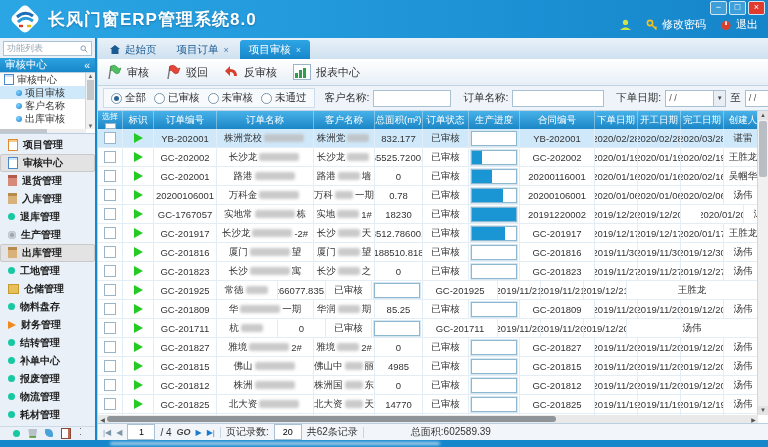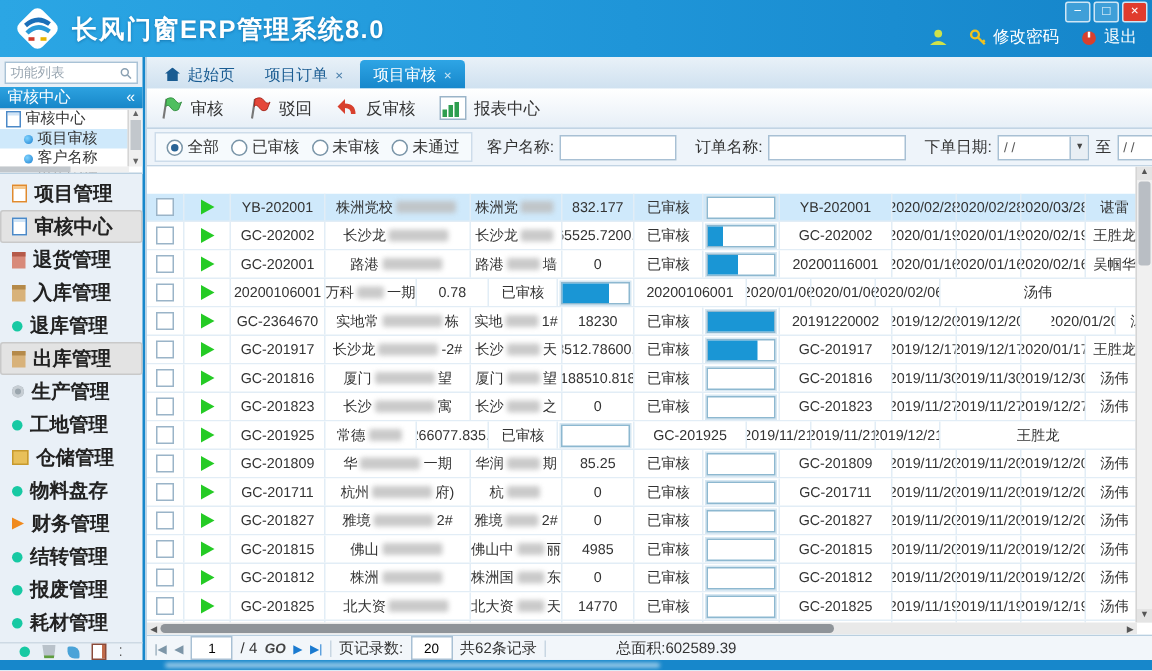--- a/index.html
+++ b/index.html
@@ -23,21 +23,21 @@
   .tree-row{height:13px;line-height:13px;display:flex;align-items:center;gap:3px;padding-left:4px;white-space:nowrap;}
   .tree-child{padding-left:16px;}
   .tree-child.sel{background:#cfe9fb;}
   .tdot{width:6px;height:6px;border-radius:50%;background:radial-gradient(circle at 35% 35%,#7fd4ff,#1d7fd0);flex:0 0 auto;}
   .tdoc{width:8px;height:9px;background:#fff;border:1px solid #4b89c8;box-shadow:inset 0 2px 0 #cfe4f7;flex:0 0 auto;}
   .tree-vscroll{position:absolute;right:0;top:0;bottom:4px;width:9px;background:#f0f0f0;border-left:1px solid #d5d5d5;font-size:6px;color:#666;text-align:center;}
   .tree-vscroll .thumb{background:#c2c7cc;height:20px;margin:1px;}
   .tree-hscroll{position:absolute;left:0;right:9px;bottom:0;height:4px;background:#f0f0f0;}
   .tree-hscroll .thumb{background:#c2c7cc;height:100%;width:55%;}
   .sb-menu{flex:1;display:flex;flex-direction:column;justify-content:space-around;padding:2px 0;}
-  .sb-item{display:flex;align-items:center;gap:5px;padding:1px 2px 1px 7px;font-size:13px;font-weight:bold;color:#222;cursor:pointer;border:1px solid transparent;}
+  .sb-item{display:flex;align-items:center;gap:5px;padding:1px 2px 1px 7px;font-size:10px;font-weight:bold;color:#222;cursor:pointer;border:1px solid transparent;}
   .sb-item.pressed{background:#e3e3e3;border-color:#c9c9c9;border-radius:2px;}
   .sb-foot{height:16px;display:flex;align-items:center;justify-content:center;gap:8px;border-top:1px solid #cdd9e4;}
   .i-dot{width:7px;height:7px;border-radius:50%;background:#17c9a3;flex:0 0 auto;}
   .i-doc{width:8px;height:10px;background:#fff;border:1px solid #e08a2e;box-shadow:inset 0 2px 0 #f6c98e;flex:0 0 auto;}
   .i-docb{width:8px;height:10px;background:#fff;border:1px solid #4b89c8;box-shadow:inset 0 2px 0 #cfe4f7;flex:0 0 auto;}
   .i-cart{width:9px;height:7px;background:#b9c2ca;clip-path:polygon(0 0,100% 0,85% 100%,15% 100%);flex:0 0 auto;border-bottom:2px solid #5f9e3e;}
   .i-box{width:9px;height:8px;background:#d8b27a;border-top:3px solid #b58a4a;flex:0 0 auto;}
   .i-boxr{width:9px;height:8px;background:#d88a7a;border-top:3px solid #b55a4a;flex:0 0 auto;}
   .i-gear{width:8px;height:8px;border-radius:50%;background:#9aa5ad;box-shadow:inset 0 0 0 2px #c7ced4;flex:0 0 auto;}
   .i-gold{width:9px;height:8px;background:#e8c05a;border:1px solid #c79a2e;flex:0 0 auto;}
@@ -204,29 +204,29 @@
           <span>退货管理</span>
         </div>
         <div class="sb-item">
           <span class="i-box"></span>
           <span>入库管理</span>
         </div>
         <div class="sb-item">
           <span class="i-dot"></span>
           <span>退库管理</span>
         </div>
+        <div class="sb-item">
+          <span class="i-gear"></span>
+          <span>生产管理</span>
+        </div>
         <div class="sb-item pressed">
           <span class="i-box"></span>
           <span>出库管理</span>
         </div>
         <div class="sb-item">
-          <span class="i-gear"></span>
-          <span>生产管理</span>
-        </div>
-        <div class="sb-item">
           <span class="i-dot"></span>
           <span>工地管理</span>
         </div>
         <div class="sb-item">
           <span class="i-gold"></span>
           <span>仓储管理</span>
         </div>
         <div class="sb-item">
           <span class="i-dot"></span>
           <span>物料盘存</span>
@@ -234,21 +234,29 @@
         <div class="sb-item">
           <span class="i-flag"></span>
           <span>财务管理</span>
         </div>
         <div class="sb-item">
           <span class="i-dot"></span>
           <span>结转管理</span>
         </div>
         <div class="sb-item">
           <span class="i-dot"></span>
+          <span>补单中心</span>
+        </div>
+        <div class="sb-item">
+          <span class="i-dot"></span>
           <span>报废管理</span>
+        </div>
+        <div class="sb-item">
+          <span class="i-dot"></span>
+          <span>物流管理</span>
         </div>
         <div class="sb-item">
           <span class="i-dot"></span>
           <span>耗材管理</span>
         </div>
       </div>
     <div class="sb-foot" id="sbFoot">
         <span class="i-dot"></span>
         <span class="i-cart"></span>
         <span class="i-brush"></span>
@@ -341,20 +349,38 @@
           <b>▼</b>
         </div>
       <span>至</span>
       <div class="datebox">
           <span>/    /</span>
         </div>
 
     </div>
 
     <div class="tablewrap">
+      <div class="thead" id="thead">
+          <div class="th" style="width: 24px; flex-direction: column; font-size: 8px;">
+            <span>选择</span>
+            <span class="hcb"></span>
+          </div>
+          <div class="th" style="width: 30px;">标识</div>
+          <div class="th" style="width: 62px;">订单编号</div>
+          <div class="th" style="width: 96px;">订单名称</div>
+          <div class="th" style="width: 60px;">客户名称</div>
+          <div class="th" style="width: 47px;">总面积(m²)</div>
+          <div class="th" style="width: 45px;">订单状态</div>
+          <div class="th" style="width: 50px;">生产进度</div>
+          <div class="th" style="width: 74px;">合同编号</div>
+          <div class="th" style="width: 42px;">下单日期</div>
+          <div class="th" style="width: 42px;">开工日期</div>
+          <div class="th" style="width: 42px;">完工日期</div>
+          <div class="th" style="width: 38px; flex: 1 0 auto;">创建人</div>
+        </div>
       <div class="rows" id="rows">
           <div class="trow sel">
             <div class="td" style="width: 24px;">
               <span class="cb"></span>
             </div>
             <div class="td" style="width: 30px;">
               <span class="play"></span>
             </div>
             <div class="td" style="width: 62px;">YB-202001</div>
             <div class="td" style="width: 96px;">株洲党校<span class="mask" style="width: 40px;"></span></div>
@@ -419,20 +445,21 @@
             <div class="td" style="width: 38px; flex: 1 0 auto;">吴帼华</div>
           </div>
           <div class="trow">
             <div class="td" style="width: 24px;">
               <span class="cb"></span>
             </div>
             <div class="td" style="width: 30px;">
               <span class="play"></span>
             </div>
             <div class="td" style="width: 62px;">20200106001</div>
+            <div class="td" style="width: 96px;">万科金<span class="mask" style="width: 40px;"></span></div>
             <div class="td" style="width: 60px;">万科<span class="mask" style="width: 22px;"></span>一期</div>
             <div class="td" style="width: 47px;">0.78</div>
             <div class="td" style="width: 45px;">已审核</div>
             <div class="td" style="width: 50px;">
               <span class="pbar">
                 <i style="width: 70%;"></i>
               </span>
             </div>
             <div class="td" style="width: 74px;">20200106001</div>
             <div class="td" style="width: 42px;">2020/01/06</div>
@@ -440,21 +467,21 @@
             <div class="td" style="width: 42px;">2020/02/06</div>
             <div class="td" style="width: 38px; flex: 1 0 auto;">汤伟</div>
           </div>
           <div class="trow">
             <div class="td" style="width: 24px;">
               <span class="cb"></span>
             </div>
             <div class="td" style="width: 30px;">
               <span class="play"></span>
             </div>
-            <div class="td" style="width: 62px;">GC-2364670</div>
+            <div class="td" style="width: 62px;">GC-1767057</div>
             <div class="td" style="width: 96px;">实地常<span class="mask" style="width: 40px;"></span>栋</div>
             <div class="td" style="width: 60px;">实地<span class="mask" style="width: 22px;"></span>1#</div>
             <div class="td" style="width: 47px;">18230</div>
             <div class="td" style="width: 45px;">已审核</div>
             <div class="td" style="width: 50px;">
               <span class="pbar">
                 <i style="width: 100%;"></i>
               </span>
             </div>
             <div class="td" style="width: 74px;">20191220002</div>
@@ -578,21 +605,20 @@
             <div class="td" style="width: 38px; flex: 1 0 auto;">汤伟</div>
           </div>
           <div class="trow">
             <div class="td" style="width: 24px;">
               <span class="cb"></span>
             </div>
             <div class="td" style="width: 30px;">
               <span class="play"></span>
             </div>
             <div class="td" style="width: 62px;">GC-201711</div>
-            <div class="td" style="width: 96px;">杭州<span class="mask" style="width: 40px;"></span>府)</div>
             <div class="td" style="width: 60px;">杭<span class="mask" style="width: 22px;"></span></div>
             <div class="td" style="width: 47px;">0</div>
             <div class="td" style="width: 45px;">已审核</div>
             <div class="td" style="width: 50px;">
               <span class="pbar">
                 <i style="width: 0%;"></i>
               </span>
             </div>
             <div class="td" style="width: 74px;">GC-201711</div>
             <div class="td" style="width: 42px;">2019/11/20</div>

